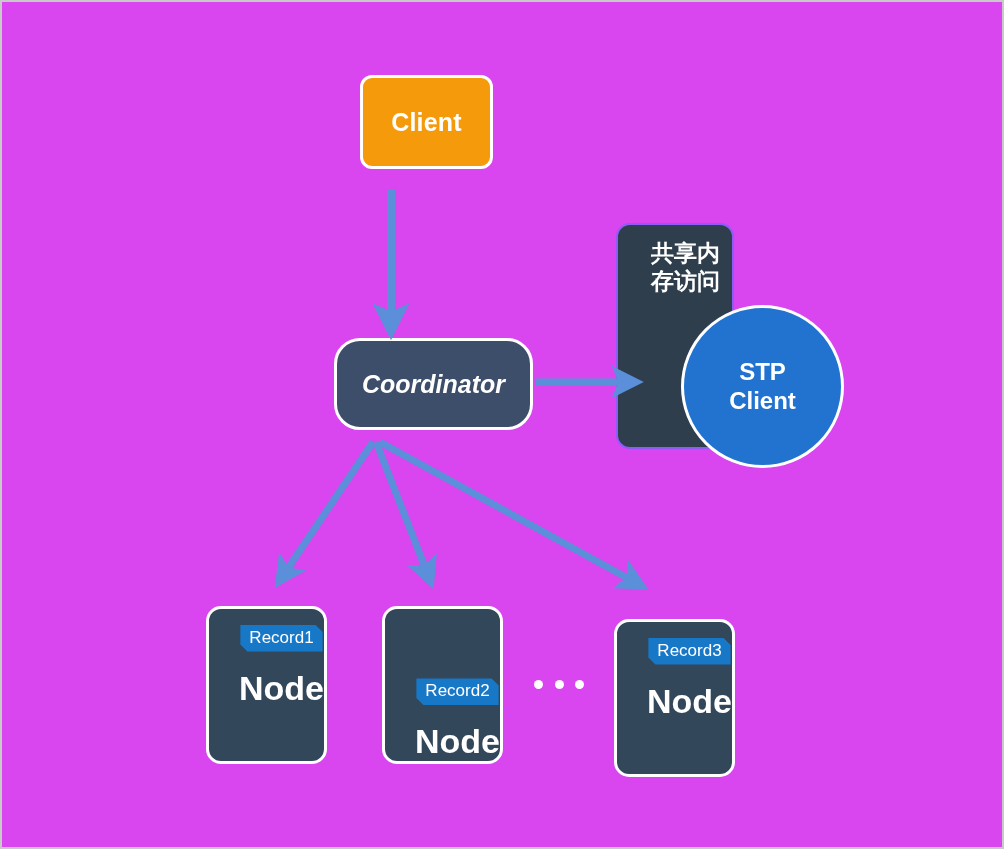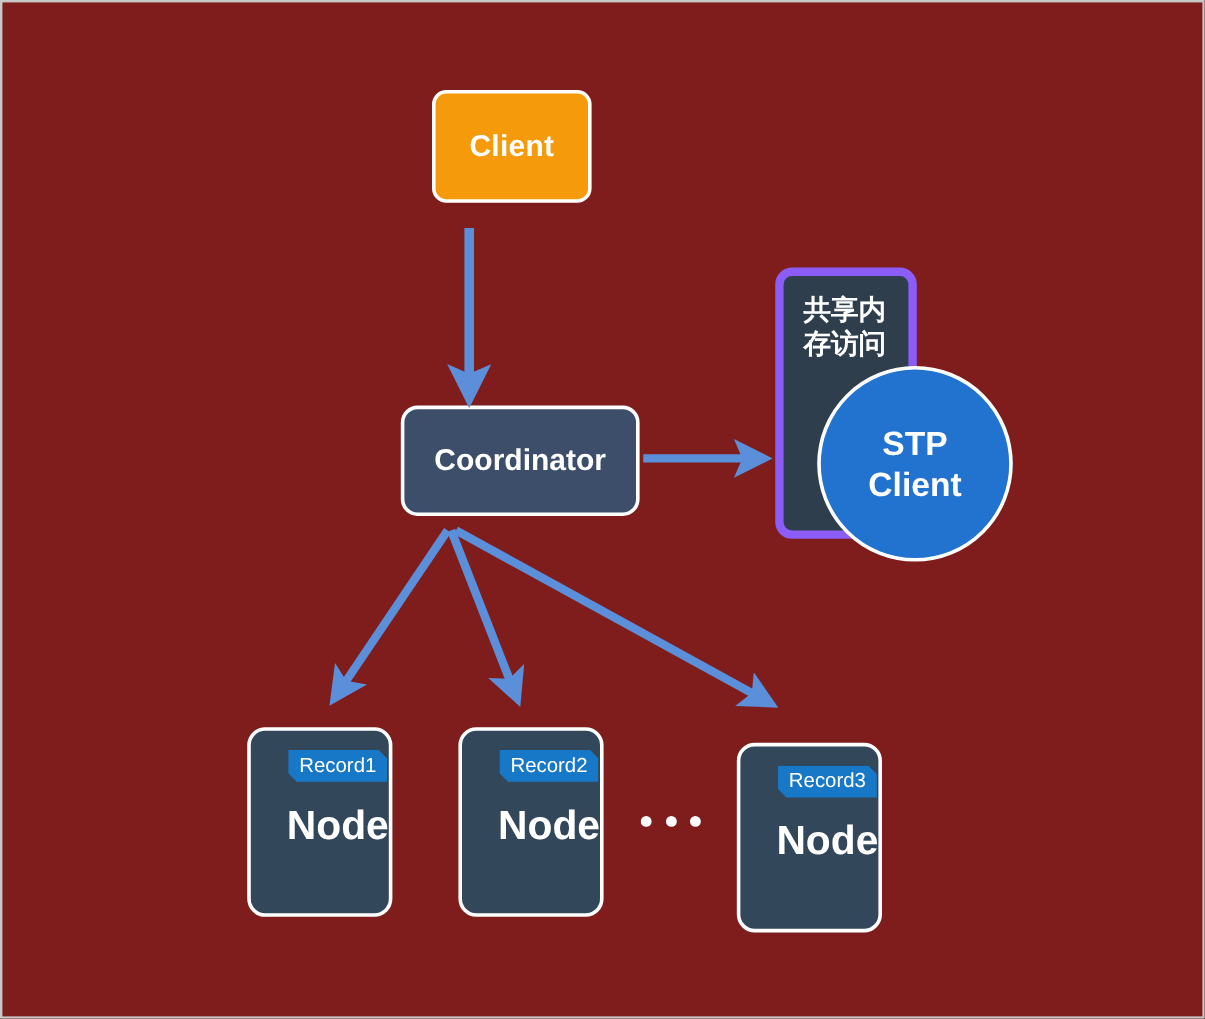--- a/index.html
+++ b/index.html
@@ -10,21 +10,21 @@
   body {
     width: 1004px;
     height: 849px;
     font-family: "Liberation Sans", "DejaVu Sans", sans-serif;
     overflow: hidden;
   }
   #canvas {
     position: relative;
     width: 1004px;
     height: 849px;
-    background: #7f1d1d;
+    background: #d946ef;
     box-sizing: border-box;
     border: 2px solid #c9c9c9;
     overflow: hidden;
   }
   .node-shape {
     position: absolute;
     box-sizing: border-box;
     display: flex;
     align-items: center;
     justify-content: center;
@@ -47,55 +47,57 @@
   }
 
   
   #coordinator-box {
     left: 332px;
     top: 336px;
     width: 199px;
     height: 92px;
     background: #3D4E6B;
     border: 3px solid #ffffff;
-    border-radius: 14px;
+    border-radius: 26px;
     font-size: 25px;
     font-weight: bold;
+    font-style: italic;
   }
 
   
   #shared-memory-box {
-    left: 644px;
+    left: 614px;
     top: 221px;
     width: 118px;
     height: 226px;
     background: #2F3E4C;
-    border: 7px solid #8b5cf6;
+    border: 2px solid #8b5cf6;
     border-radius: 14px;
     align-items: flex-start;
+    justify-content: flex-end;
     padding: 14px 12px 0 10px;
   }
   #shared-memory-label {
     font-size: 23px;
     line-height: 1.22;
     font-weight: 600;
     text-align: right;
     white-space: pre-line;
   }
 
   
   #stp-client-circle {
     left: 679px;
     top: 303px;
     width: 163px;
     height: 163px;
     background: #2272D0;
     border: 3px solid #ffffff;
     border-radius: 50%;
-    font-size: 28px;
+    font-size: 24px;
     font-weight: bold;
     line-height: 1.2;
     flex-direction: column;
     z-index: 5;
   }
 
   
   .node-box {
     width: 121px;
     height: 158px;
@@ -103,21 +105,21 @@
     border: 3px solid #ffffff;
     border-radius: 15px;
     top: 604px;
     flex-direction: column;
     align-items: center;
     justify-content: flex-start;
     padding-top: 16px;
     padding-left: 30px;
   }
   #node-box-1 { left: 204px; }
-  #node-box-2 { left: 380px; }
+  #node-box-2 { left: 380px; justify-content: flex-end; }
   #node-box-3 { left: 612px; margin-top: 13px; }
 
   .record-badge {
     background: #1878C8;
     color: #ffffff;
     font-size: 17px;
     font-weight: normal;
     padding: 3px 9px 4px 9px;
     line-height: 1.15;
     clip-path: polygon(0 0, calc(100% - 7px) 0, 100% 7px, 100% 100%, 7px 100%, 0 calc(100% - 7px));

